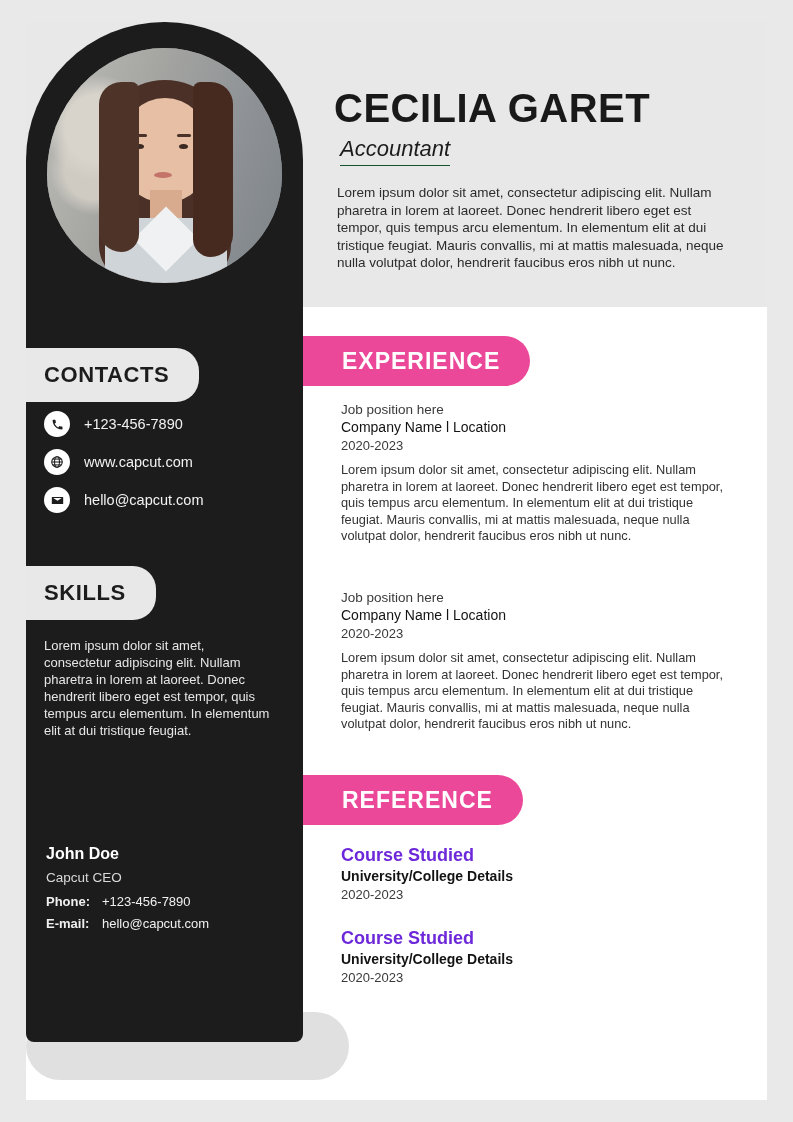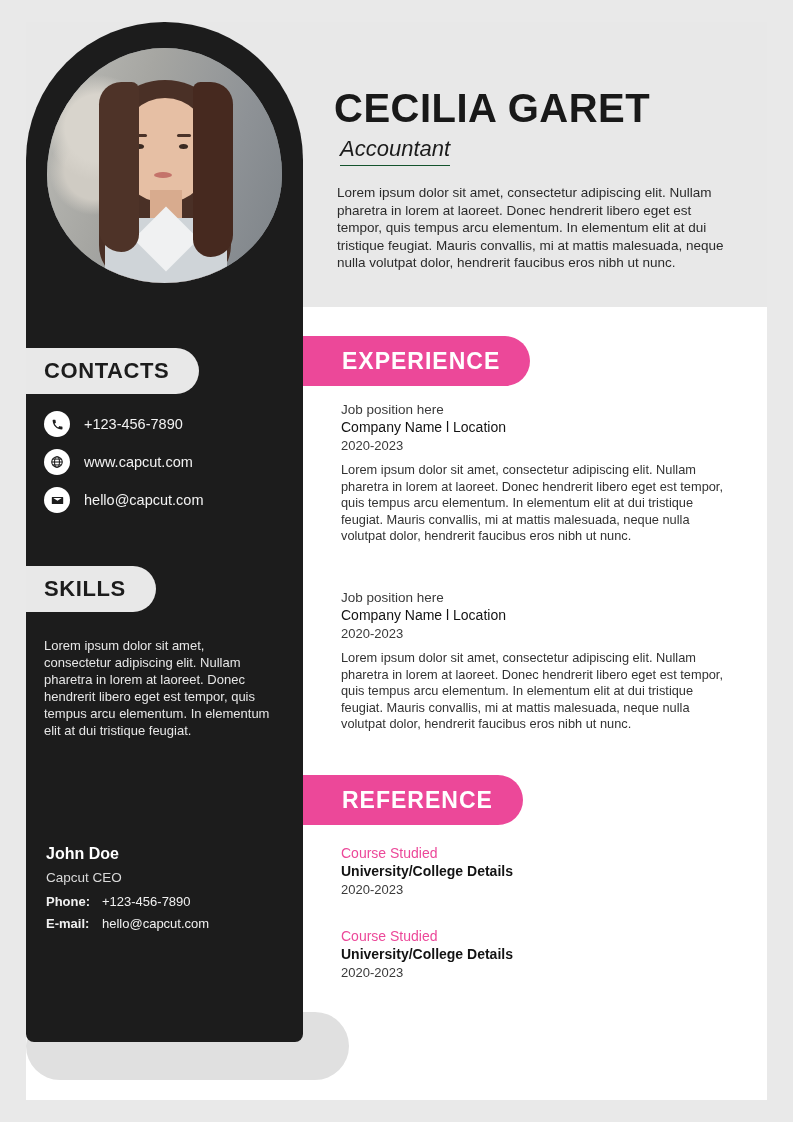--- a/index.html
+++ b/index.html
@@ -116,21 +116,21 @@
     background: #4a3228; border-radius: 2px;
   }
   .fig-lip {
     position: absolute; left: 107px; top: 124px;
     width: 18px; height: 6px;
     background: #c4736a; border-radius: 50%;
   }
   
   .pill {
     display: flex; align-items: center;
-    height: 46px;
+    height: 54px;
     border-radius: 0 23px 23px 0;
     padding: 0 30px 0 0;
     font-weight: bold;
     letter-spacing: 0.6px;
   }
   .pill-left {
     position: absolute; left: 26px;
     background: #e8e8e8; color: #1c1c1c;
     font-size: 22px;
     padding-left: 18px;
@@ -192,21 +192,21 @@
   .ref-rows { position: absolute; left: 46px; top: 894px; width: 230px; }
   .ref-row { display: flex; font-size: 13px; color: #f0f0f0; margin-bottom: 7px; }
   .ref-lbl { font-weight: bold; width: 56px; flex: 0 0 auto; }
   
   .exp-item { position: absolute; left: 341px; width: 392px; }
   .exp-pos { font-size: 13.5px; color: #3a3a3a; margin-bottom: 2px; }
   .exp-co { font-size: 14px; font-weight: normal; color: #131313; margin-bottom: 3px; }
   .exp-date { font-size: 13px; color: #3a3a3a; margin-bottom: 9px; }
   .exp-desc { font-size: 12.8px; line-height: 16.5px; color: #333333; }
   .edu-item { position: absolute; left: 341px; width: 392px; }
-  .edu-course { font-size: 14px; font-weight: normal; color: #ec4899; }
+  .edu-course { font-size: 18px; font-weight: bold; color: #6d28d9; }
   .edu-uni { font-size: 14px; font-weight: bold; color: #131313; margin-top: 2px; }
   .edu-date { font-size: 13px; color: #3a3a3a; margin-top: 3px; }
   svg { display: block; }
 </style>
 </head>
 <body>
 
 <div class="page">
 
   <div class="frame-top"></div>

